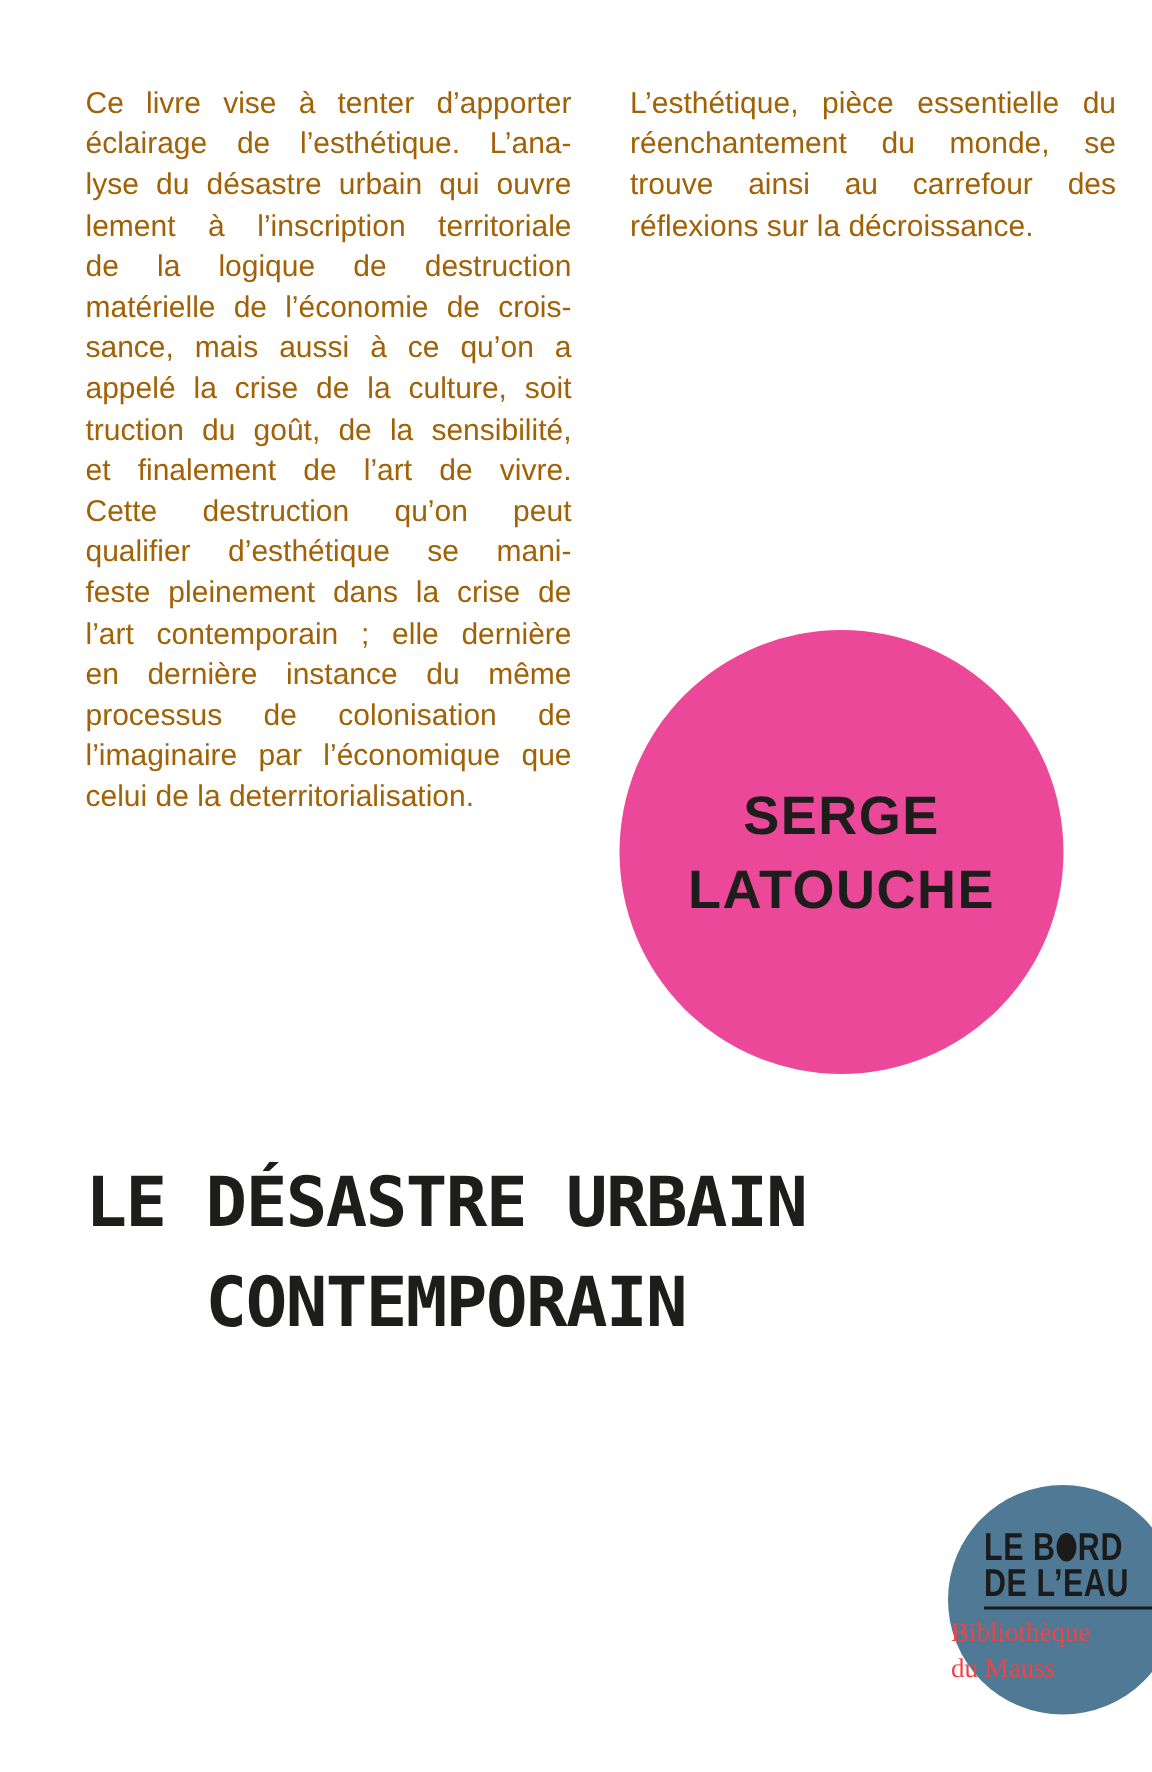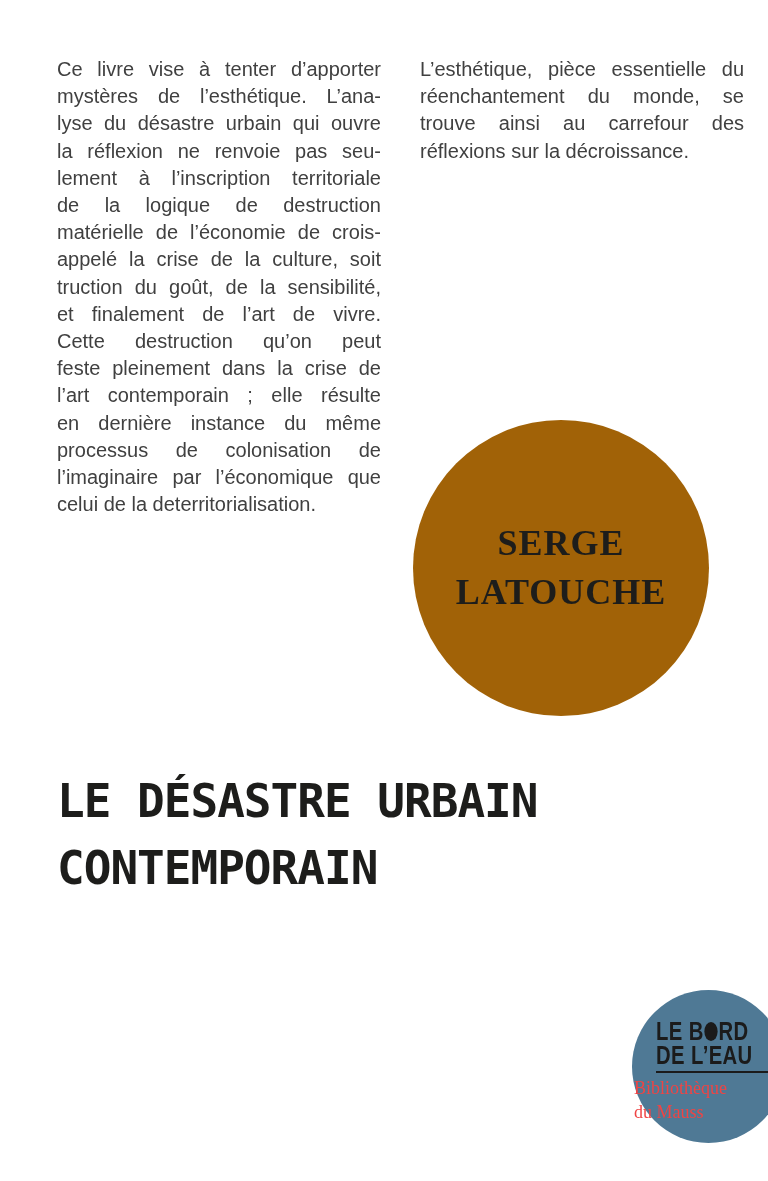--- a/index.html
+++ b/index.html
@@ -7,21 +7,21 @@
     width: 768px; height: 1181px;
     position: relative; overflow: hidden;
     background: #ffffff;
     font-family: "Liberation Sans", sans-serif;
   }
 
   
   .col {
     position: absolute; top: 56px; width: 324px;
     font-size: 20px; line-height: 27.2px;
-    color: #404040; letter-spacing: 0;
+    color: #a16207; letter-spacing: 0;
   }
   .col-left  { left: 57px; }
   .col-right { left: 420px; }
   .jline {
     text-align: justify;
     text-align-last: justify;
     white-space: normal;
   }
   .jline:last-child { text-align-last: left; }
 
@@ -35,21 +35,21 @@
   .author-name {
     font-weight: bold; font-size: 36px; line-height: 49px;
     letter-spacing: 1px; color: #1d1d1b;
   }
 
   
   .title {
     position: absolute; left: 57px; top: 768px; margin: 0;
     font-family: "DejaVu Sans Mono", monospace;
     font-weight: bold; font-size: 46px; line-height: 67px;
-    letter-spacing: -1px; color: #1d1d1b;
+    letter-spacing: -1px; color: #1d1d1b; text-align: center;
   }
   .title span { display: block; white-space: nowrap; }
   .t2 { margin-left: 91px; }
 
   
   .pub-circle {
     position: absolute; left: 632px; top: 990px;
     width: 153px; height: 153px; border-radius: 50%;
   }
   .pub-logo {
@@ -75,47 +75,48 @@
   }
 </style>
 </head>
 <body>
 
 <main>
 
   <section class="col col-left">
 
   <div class="jline">Ce livre vise à tenter d’apporter</div>
-      <div class="jline">mystères de l’esthétique. L’ana-</div>
+      <div class="jline">éclairage de l’esthétique. L’ana-</div>
       <div class="jline">lyse du désastre urbain qui ouvre</div>
-      <div class="jline">la réflexion ne renvoie pas seu-</div>
       <div class="jline">lement à l’inscription territoriale</div>
       <div class="jline">de la logique de destruction</div>
       <div class="jline">matérielle de l’économie de crois-</div>
+      <div class="jline">sance, mais aussi à ce qu’on a</div>
       <div class="jline">appelé la crise de la culture, soit</div>
       <div class="jline">truction du goût, de la sensibilité,</div>
       <div class="jline">et finalement de l’art de vivre.</div>
       <div class="jline">Cette destruction qu’on peut</div>
+      <div class="jline">qualifier d’esthétique se mani-</div>
       <div class="jline">feste pleinement dans la crise de</div>
-      <div class="jline">l’art contemporain ; elle résulte</div>
+      <div class="jline">l’art contemporain ; elle dernière</div>
       <div class="jline">en dernière instance du même</div>
       <div class="jline">processus de colonisation de</div>
       <div class="jline">l’imaginaire par l’économique que</div>
       <div class="jline">celui de la deterritorialisation.</div>
     </section>
 
   <section class="col col-right">
 
   <div class="jline">L’esthétique, pièce essentielle du</div>
       <div class="jline">réenchantement du monde, se</div>
       <div class="jline">trouve ainsi au carrefour des</div>
       <div class="jline">réflexions sur la décroissance.</div>
     </section>
 
-  <div class="author-circle" style="background: #a16207; font-family: Liberation Serif, serif;">
+  <div class="author-circle" style="background: #ec4899;">
     <div class="author-name">SERGE</div>
     <div class="author-name">LATOUCHE</div>
   </div>
 
   <h1 class="title">
     <span class="t1">LE DÉSASTRE URBAIN</span>
     <span class="t3">CONTEMPORAIN</span>
   </h1>
 
   <div class="pub-circle" style="background: rgb(79, 121, 149);"></div>

